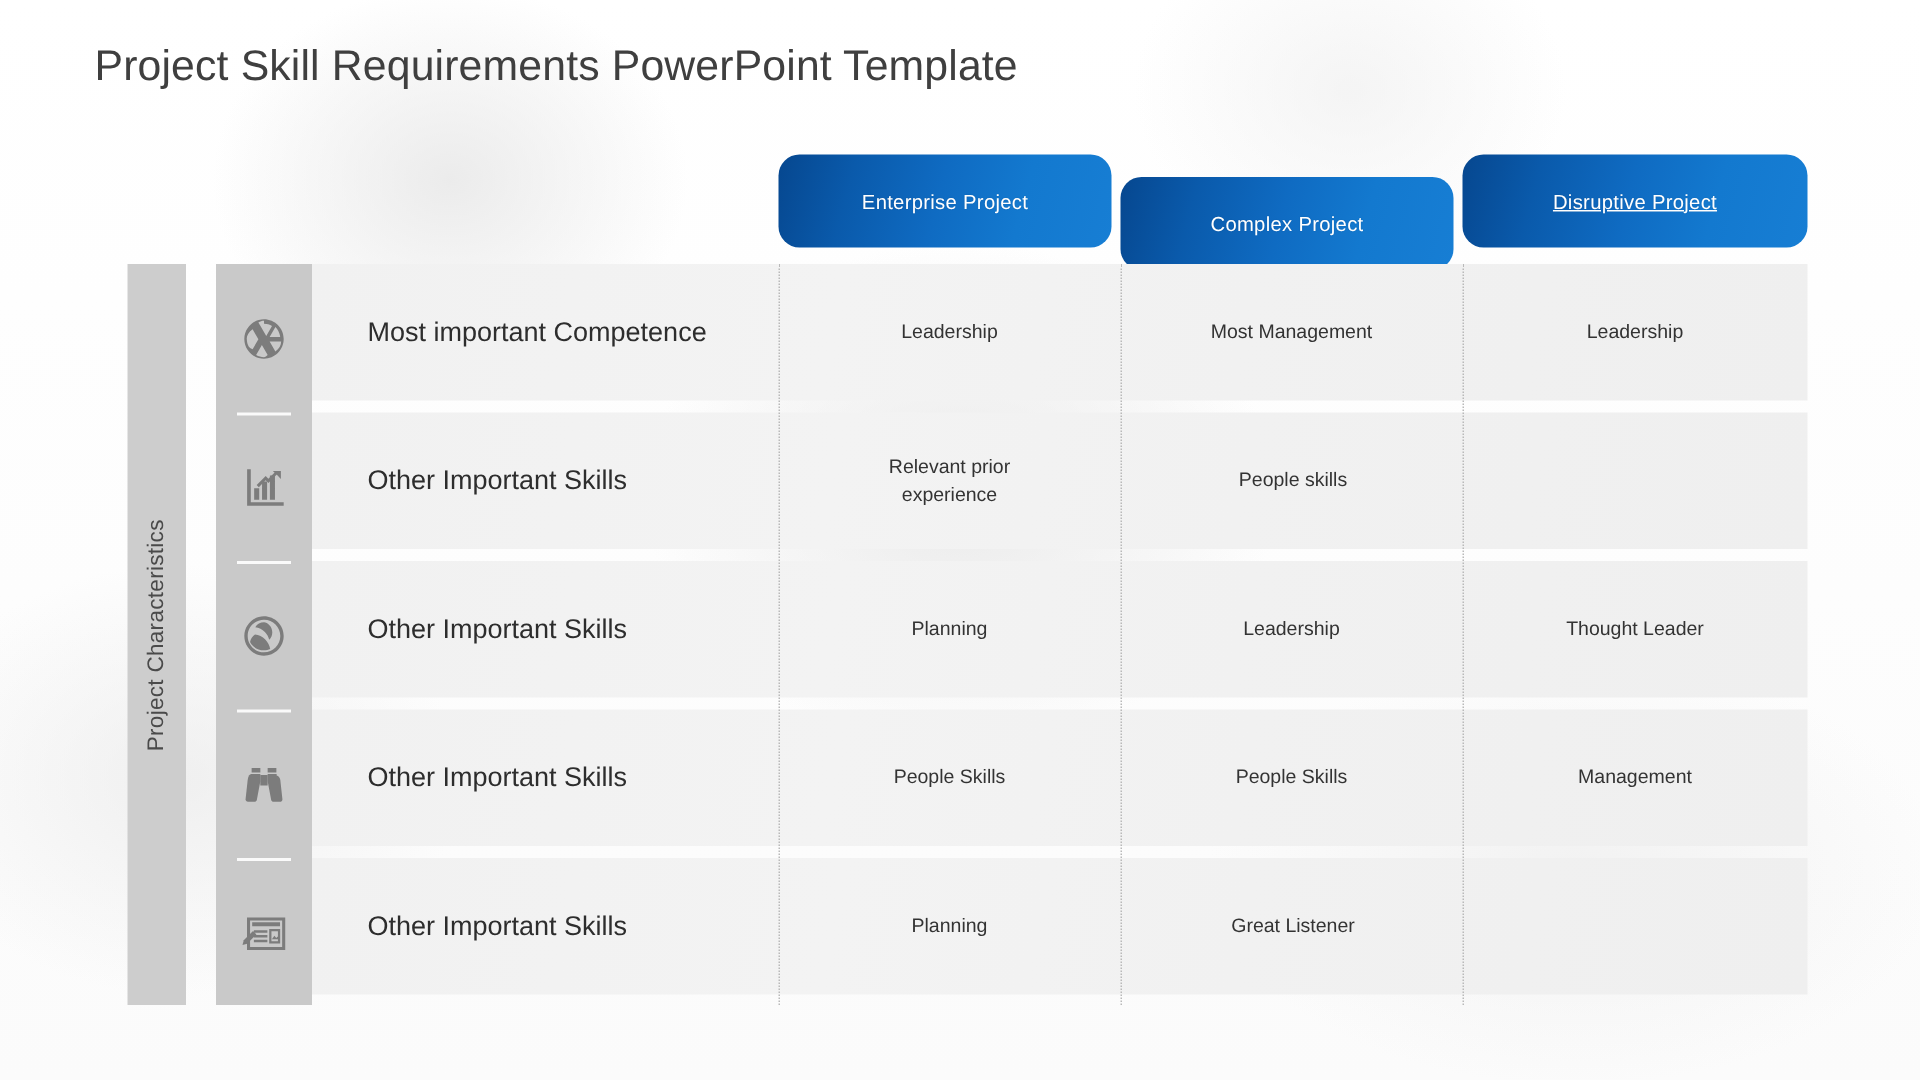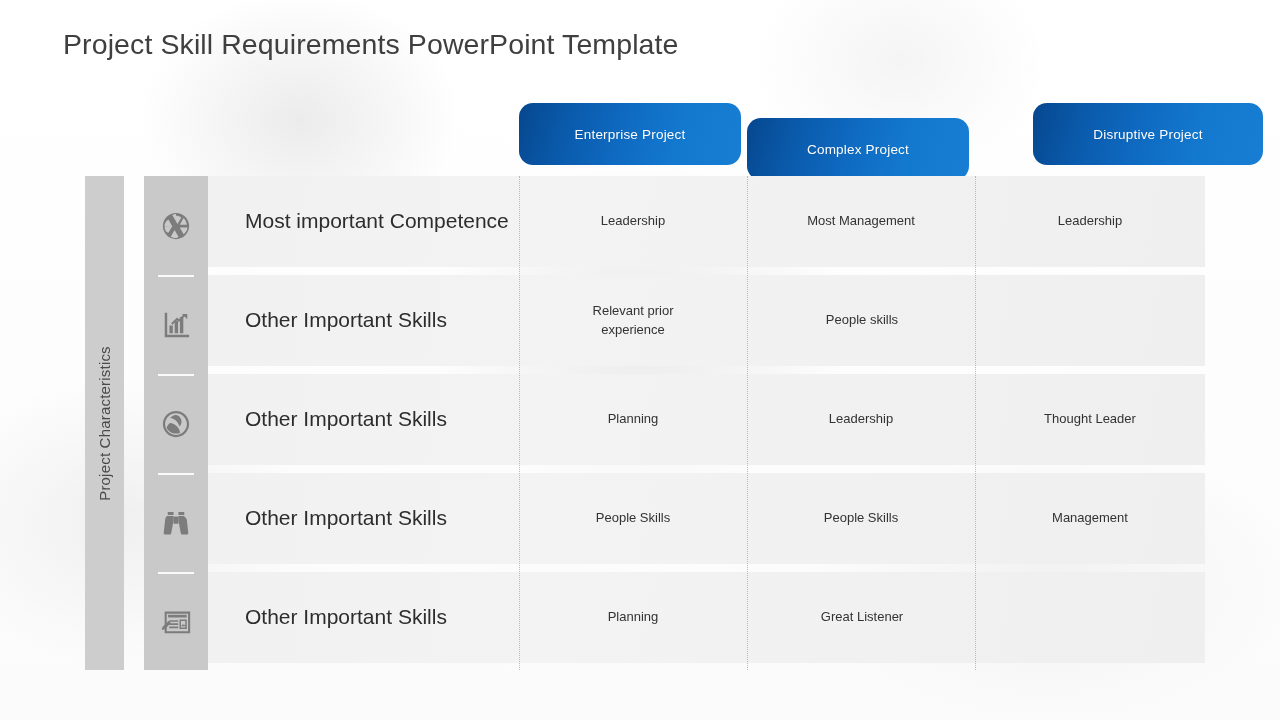--- a/index.html
+++ b/index.html
@@ -60,21 +60,21 @@
     display: flex;
     align-items: center;
     justify-content: center;
     letter-spacing: 0.2px;
     text-shadow: 0 0 1px rgba(0,0,0,0.15);
     background: linear-gradient(105deg, #06478f 0%, #0a5aab 22%, #0f6bc2 48%, #1379cf 72%, #177ed4 100%);
     border-radius: 14px;
   }
   #col-header-0 { left: 519px;  width: 222px; }
   #col-header-1 { left: 747px;  width: 222px; margin-top: 15px; }
-  #col-header-2 { left: 1033px;  width: 230px; }
+  #col-header-2 { left: 975px;  width: 230px; text-decoration: underline; }
 
   
   #char-bar {
     position: absolute;
     left: 85px;
     top: 176px;
     width: 39px;
     height: 494px;
     background: #cdcdcd;
     display: flex;
@@ -133,21 +133,21 @@
     display: flex;
   }
   .cell {
     display: flex;
     align-items: center;
     position: relative;
   }
   .cell-label {
     width: 311px;
     padding-left: 37px;
-    font-size: 21px;
+    font-size: 18px;
     color: #2d2d2d;
     line-height: 1.25;
   }
   .cell-value {
     justify-content: center;
     text-align: center;
     font-size: 13px;
     color: #333333;
     line-height: 1.45;
   }

